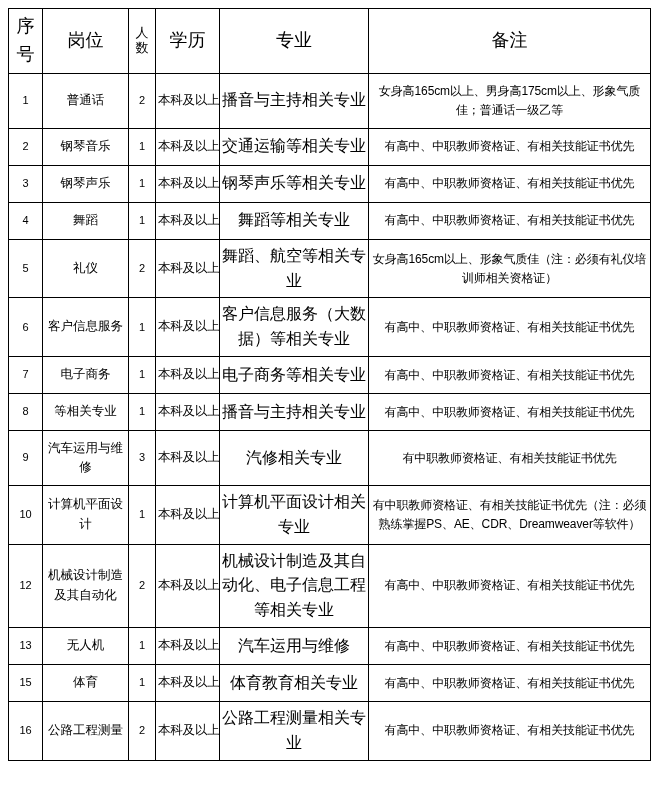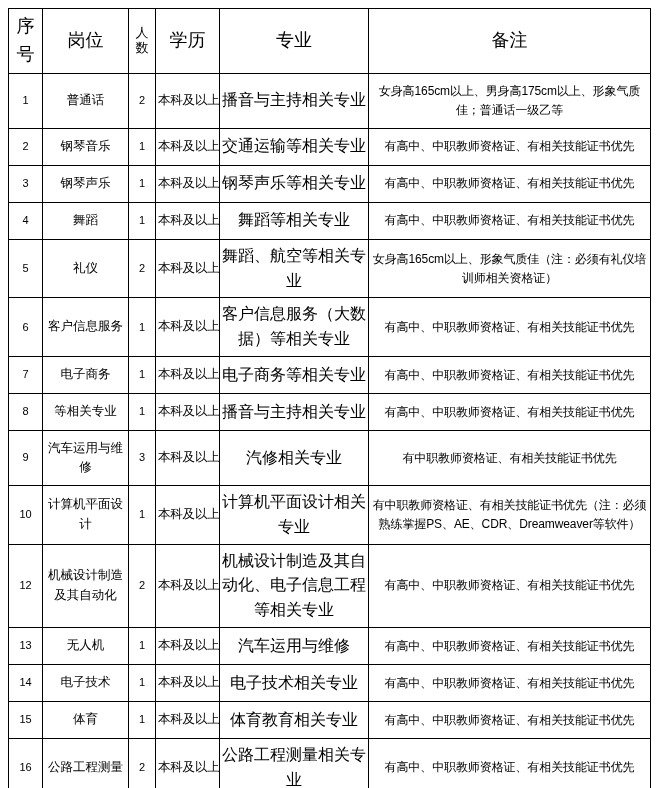--- a/index.html
+++ b/index.html
@@ -177,28 +177,20 @@
         </tr>
         <tr class="r-single">
           <td class="cell-no">13</td>
           <td class="cell-post">无人机</td>
           <td class="cell-count">1</td>
           <td class="cell-edu">本科及以上</td>
           <td class="cell-major">汽车运用与维修</td>
           <td class="cell-remark">有高中、中职教师资格证、有相关技能证书优先</td>
         </tr>
         <tr class="r-single">
-          <td class="cell-no">14</td>
-          <td class="cell-post">电子技术</td>
-          <td class="cell-count">1</td>
-          <td class="cell-edu">本科及以上</td>
-          <td class="cell-major">电子技术相关专业</td>
-          <td class="cell-remark">有高中、中职教师资格证、有相关技能证书优先</td>
-        </tr>
-        <tr class="r-single">
           <td class="cell-no">15</td>
           <td class="cell-post">体育</td>
           <td class="cell-count">1</td>
           <td class="cell-edu">本科及以上</td>
           <td class="cell-major">体育教育相关专业</td>
           <td class="cell-remark">有高中、中职教师资格证、有相关技能证书优先</td>
         </tr>
         <tr class="r-single">
           <td class="cell-no">16</td>
           <td class="cell-post">公路工程测量</td>

